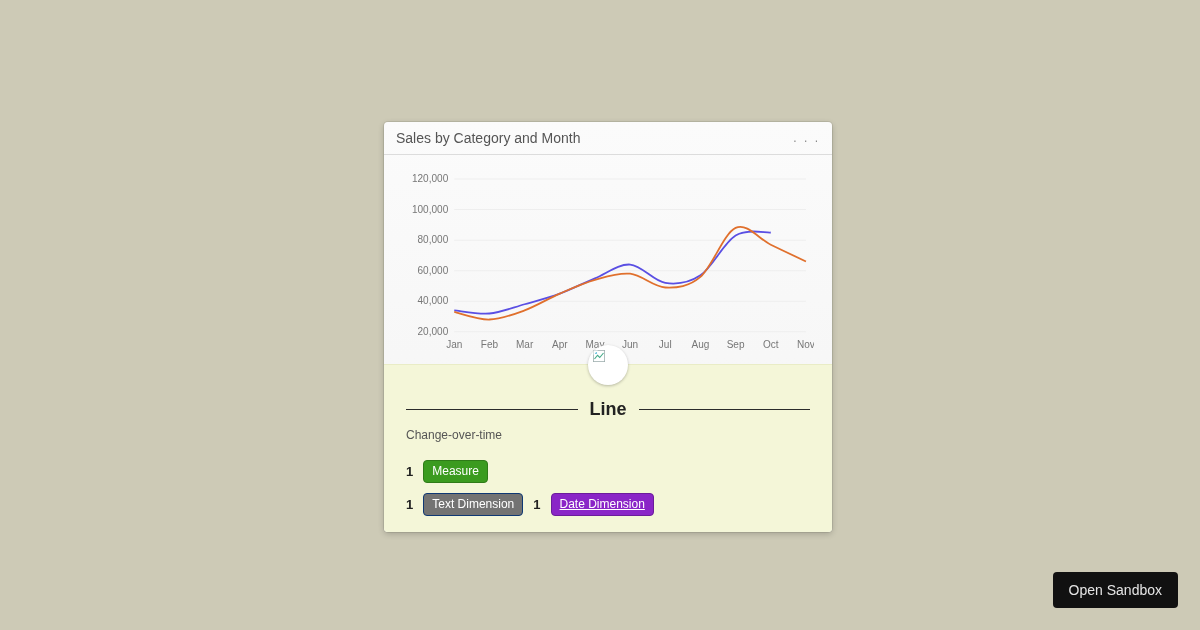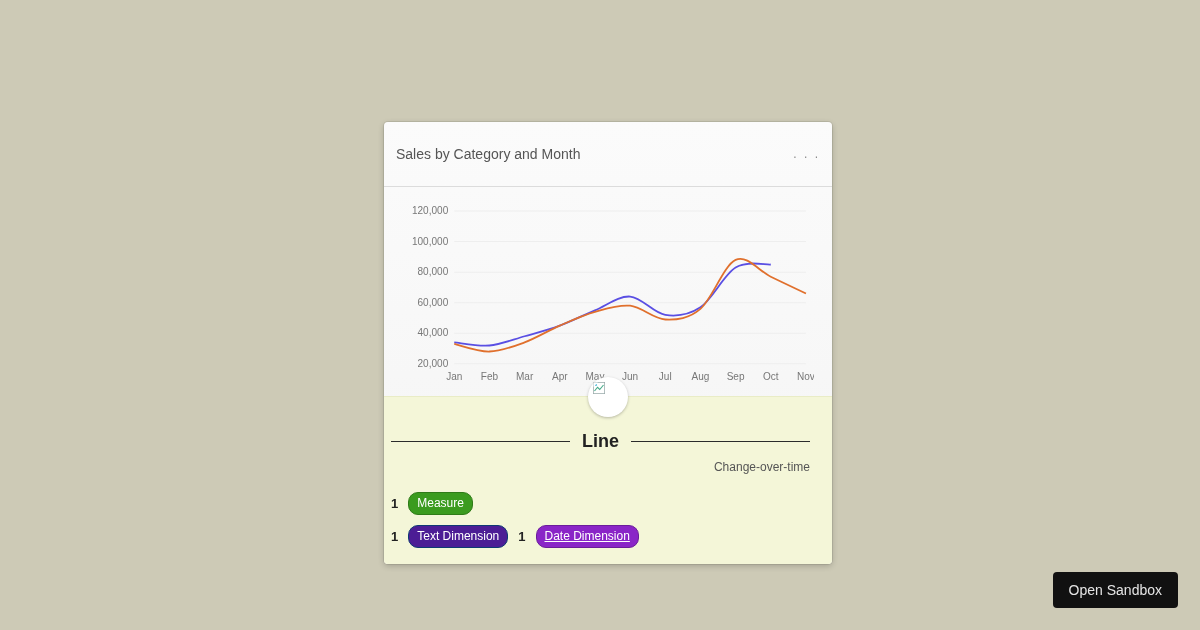--- a/index.html
+++ b/index.html
@@ -1,40 +1,40 @@
 <!DOCTYPE html>
 <html><head>
 <meta charset="utf-8">
 <style>
   html,body{margin:0;padding:0;width:1200px;height:630px;background:#cdcab6;font-family:Helvetica,Arial,sans-serif;color:#333;}
   .stage{position:relative;width:1200px;height:630px;}
   .card{position:absolute;left:384px;top:122px;width:448px;border-radius:4px;background:linear-gradient(#fbfbfb,#f4f4f4);box-shadow:0 2px 6px rgba(0,0,0,0.2),0 0 0 1px rgba(0,0,0,0.08);}
-  .card-header{display:flex;align-items:center;justify-content:space-between;padding:24px 12px;border-bottom:1px solid #dcdcdc;}
+  .card-header{display:flex;align-items:center;justify-content:space-between;padding:8px 12px;border-bottom:1px solid #dcdcdc;}
   .card-title{font-size:14px;color:#555;}
   .more{letter-spacing:2px;color:#888;font-size:12px;cursor:pointer;}
   .chart-wrap{padding:14px 18px 4px 18px;}
   .chart-svg{display:block;width:100%;}
   .grid line{stroke:#eee;stroke-width:1;}
   .top-grid{stroke:#d8d8d8;}
   .series{fill:none;stroke-width:1.8;}
   .s-blue{stroke:#5a4fe3;}
   .s-orange{stroke:#e0702d;}
-  .meta-panel{position:relative;background:#f4f6d8;border-top:1px solid #e9ecc6;border-radius:0 0 4px 4px;padding:34px 22px 16px 7px;}
+  .meta-panel{position:relative;background:#f4f6d8;border-top:1px solid #e9ecc6;border-radius:0 0 4px 4px;padding:34px 22px 16px 22px;}
   .avatar{position:absolute;left:50%;top:-20px;transform:translateX(-50%);width:40px;height:40px;border-radius:50%;background:#fff;box-shadow:0 1px 3px rgba(0,0,0,0.25);}
   .avatar .broken{position:absolute;left:5px;top:5px;width:12px;height:12px;}
   .title-line{display:flex;align-items:center;gap:12px;}
   .title-line .rule{flex:1;height:0;border-top:1.5px solid #2b2b2b;}
   .line-title{font-size:18px;font-weight:700;color:#222;}
-  .subtitle{text-align:right;font-size:12px;color:#555;margin-top:8px;}
+  .subtitle{text-align:left;font-size:12px;color:#555;margin-top:8px;}
   .pills{margin-top:18px;display:flex;flex-direction:column;gap:10px;font-size:13px;}
   .pill-row{display:flex;align-items:center;gap:10px;}
   .count{font-weight:600;color:#222;}
-  .pill{display:inline-block;border-radius:10px;padding:2px 8px;font-size:12px;color:#fff;line-height:17px;}
+  .pill{display:inline-block;border-radius:4px;padding:2px 8px;font-size:12px;color:#fff;line-height:17px;}
   .pill.green{background:#3b9b1f;border:1px solid #2f7b18;}
-  .pill.blue{background:#4c1d95;border:1px solid #0e3874;}
+  .pill.blue{background:#737373;border:1px solid #0e3874;}
   .pill.purple{background:#8a25c7;border:1px solid #6b1c9b;text-decoration:underline;}
   .sandbox-btn{position:absolute;right:22px;bottom:22px;background:#111;color:#e5e5e5;font-size:14px;padding:10px 16px;border-radius:4px;cursor:pointer;}
 </style>
 </head>
 <body>
 
 <div class="stage">
   <div class="card">
     <div class="card-header">
       <span class="card-title">Sales by Category and Month</span>

